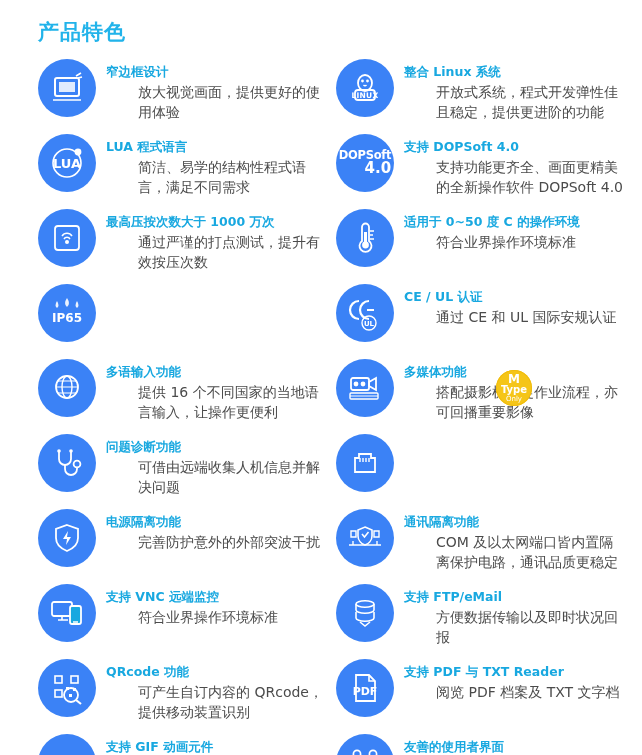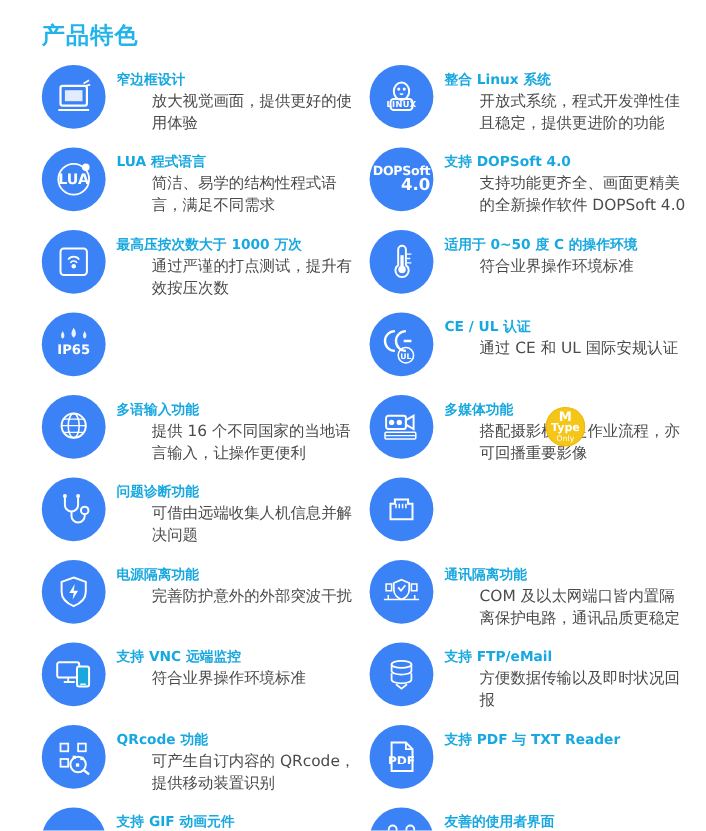--- a/index.html
+++ b/index.html
@@ -418,20 +418,21 @@
         <div class="circle">
           <svg width="40" height="40" viewBox="0 0 40 40">
             <path d="M11 7 h13 l6 6 v20 h-19 z" fill="none" stroke="#fff" stroke-width="1.8"></path>
             <path d="M24 7 v6 h6" fill="none" stroke="#fff" stroke-width="1.6"></path>
             <text x="20" y="27" text-anchor="middle" fill="#fff" font-size="11" font-weight="bold" font-family="DejaVu Sans, sans-serif">PDF</text>
           </svg>
         </div>
       </div>
       <div class="txt">
         <div class="f-title">支持 PDF 与 TXT Reader</div>
+        <div class="f-desc">阅览 PDF 档案及 TXT 文字档</div>
       </div>
     </div>
 
     <div class="feature">
       <div class="icon-wrap">
         <div class="circle">
           <svg width="52" height="40" viewBox="0 0 52 40">
             <text x="26" y="27" text-anchor="middle" fill="#fff" font-size="19" font-weight="bold" font-family="DejaVu Sans, sans-serif">GIF</text>
           </svg>
         </div>

